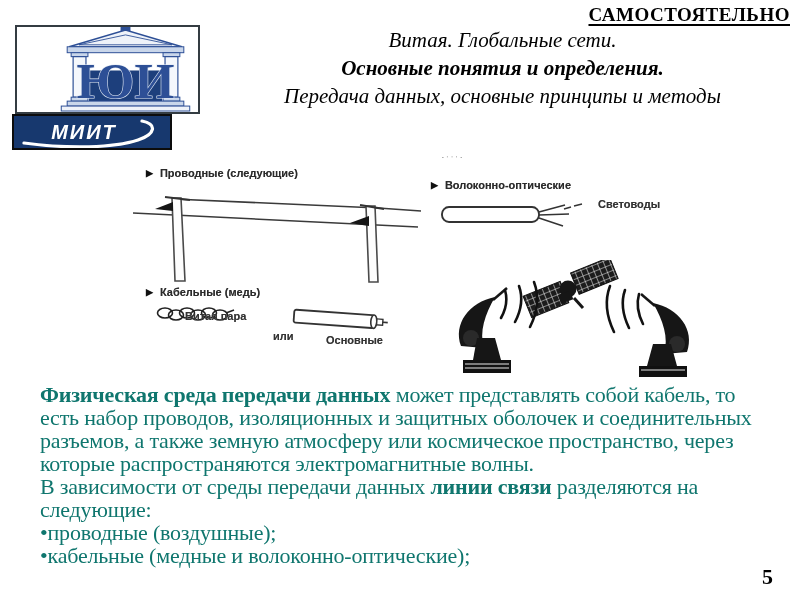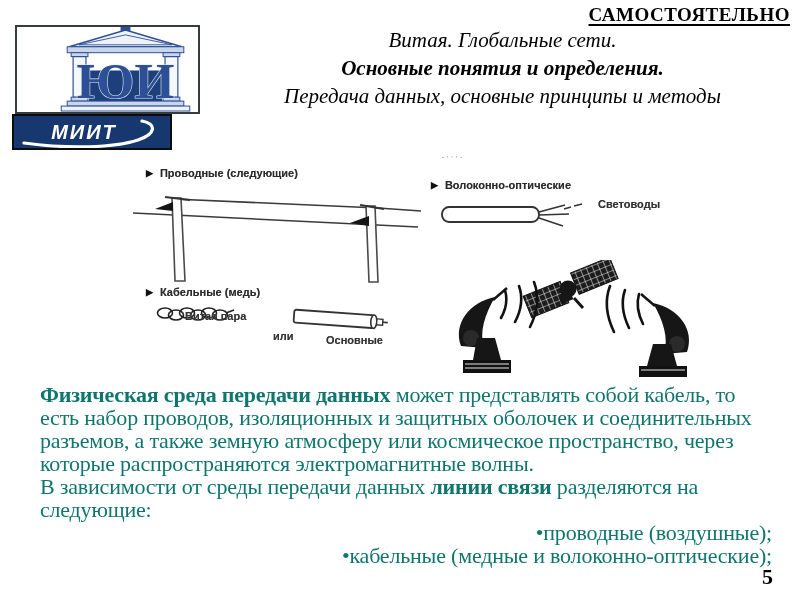--- a/index.html
+++ b/index.html
@@ -52,21 +52,21 @@
     position:absolute; font-family:"DejaVu Sans Mono", monospace;
     font-size:6px; letter-spacing:1px; color:#5a5a5a;
   }
 
   
   .bodytext {
     position:absolute; left:40px; top:383px; width:732px;
     font-size:22px; line-height:23px; letter-spacing:-0.2px; color:#0f766e;
   }
   .bodytext p { margin:0; }
-  .bullet-line { margin:0;text-align:right; }
+  .bullet-line { margin:0; }
 
   .pagenum {
     position:absolute; left:762px; top:564px;
     font-size:22px; font-weight:bold;
   }
   svg text { user-select:none; }
 </style>
 </head>
 <body>
 

